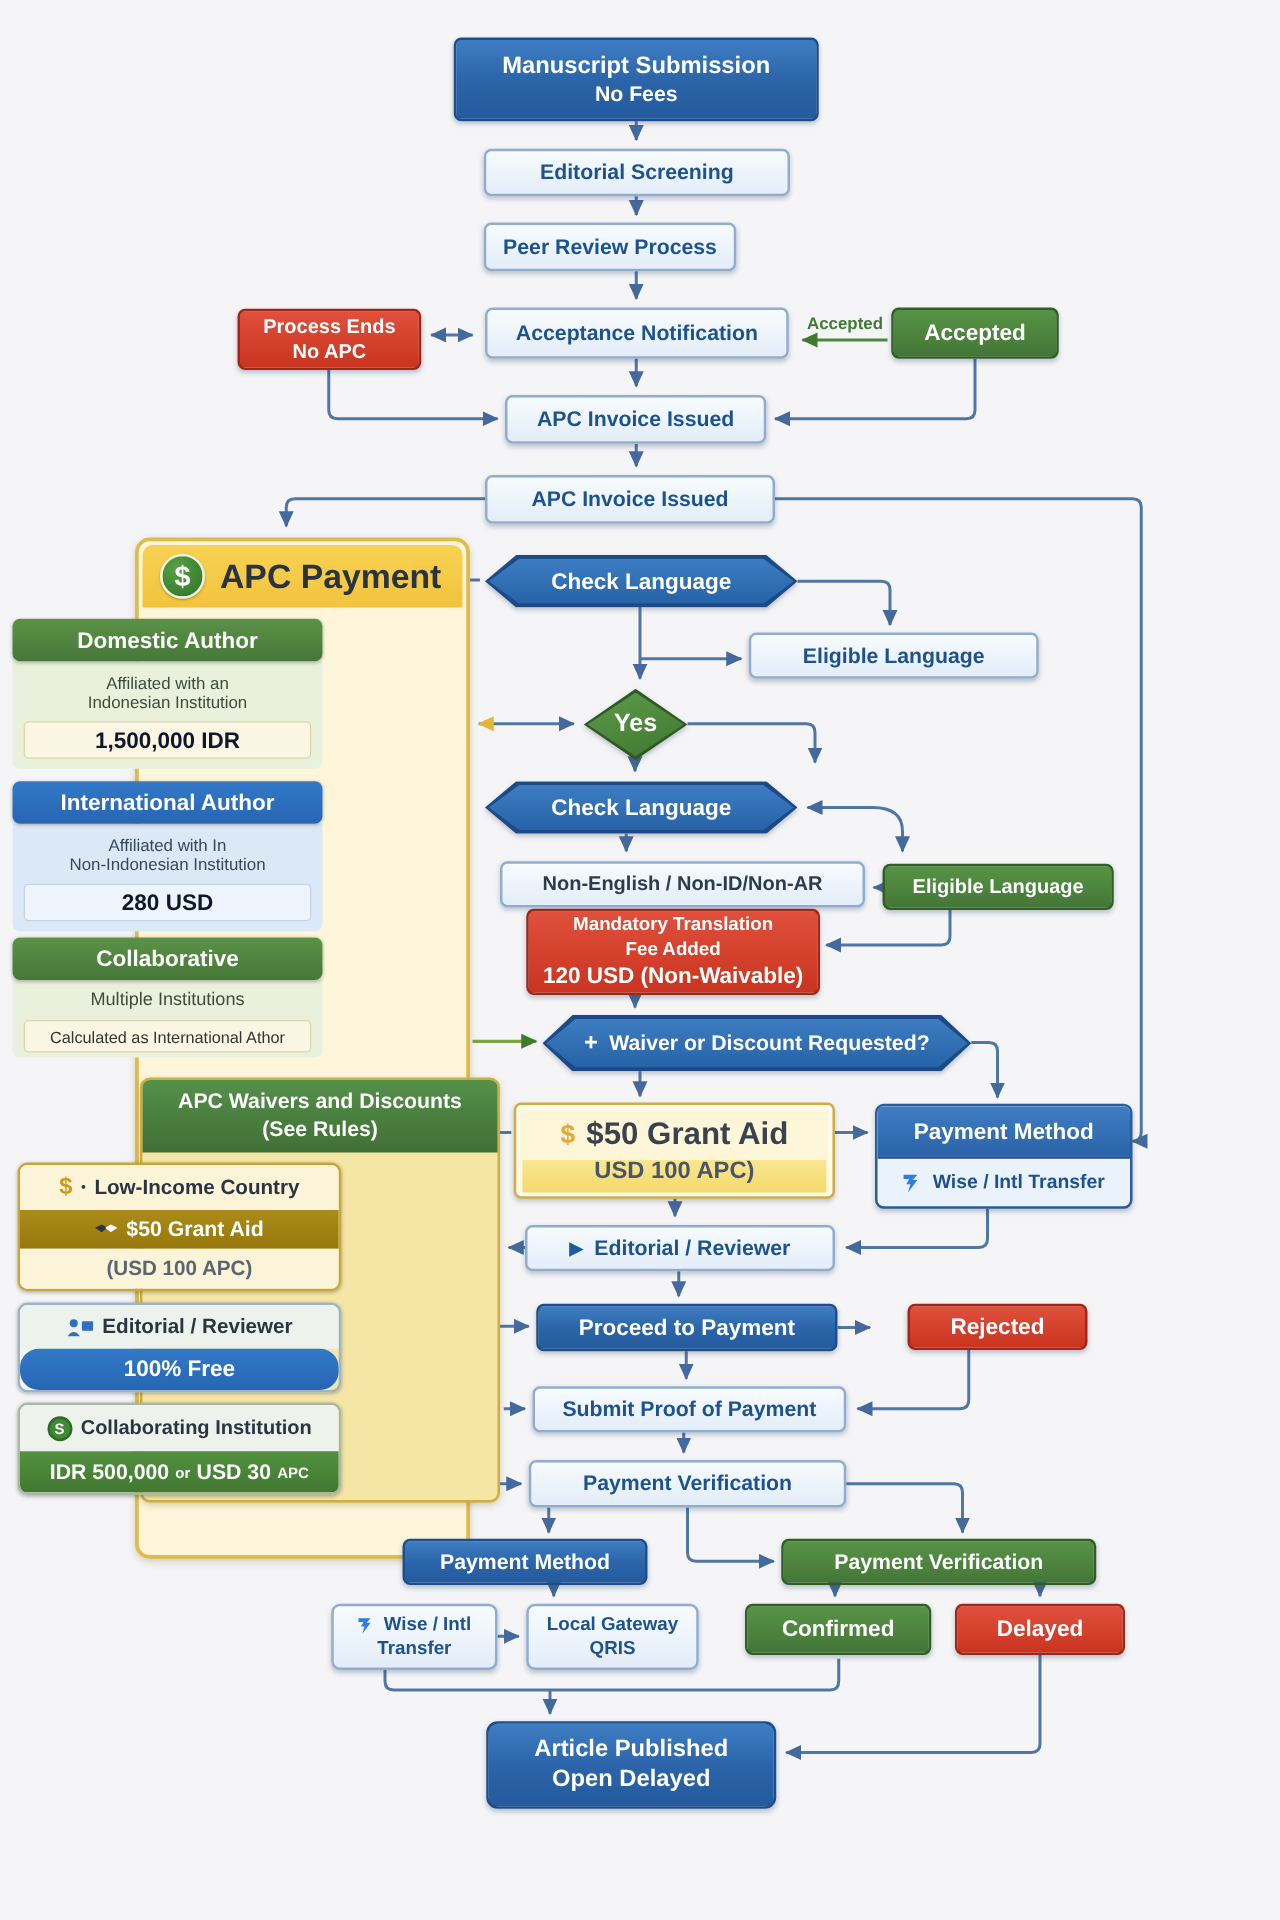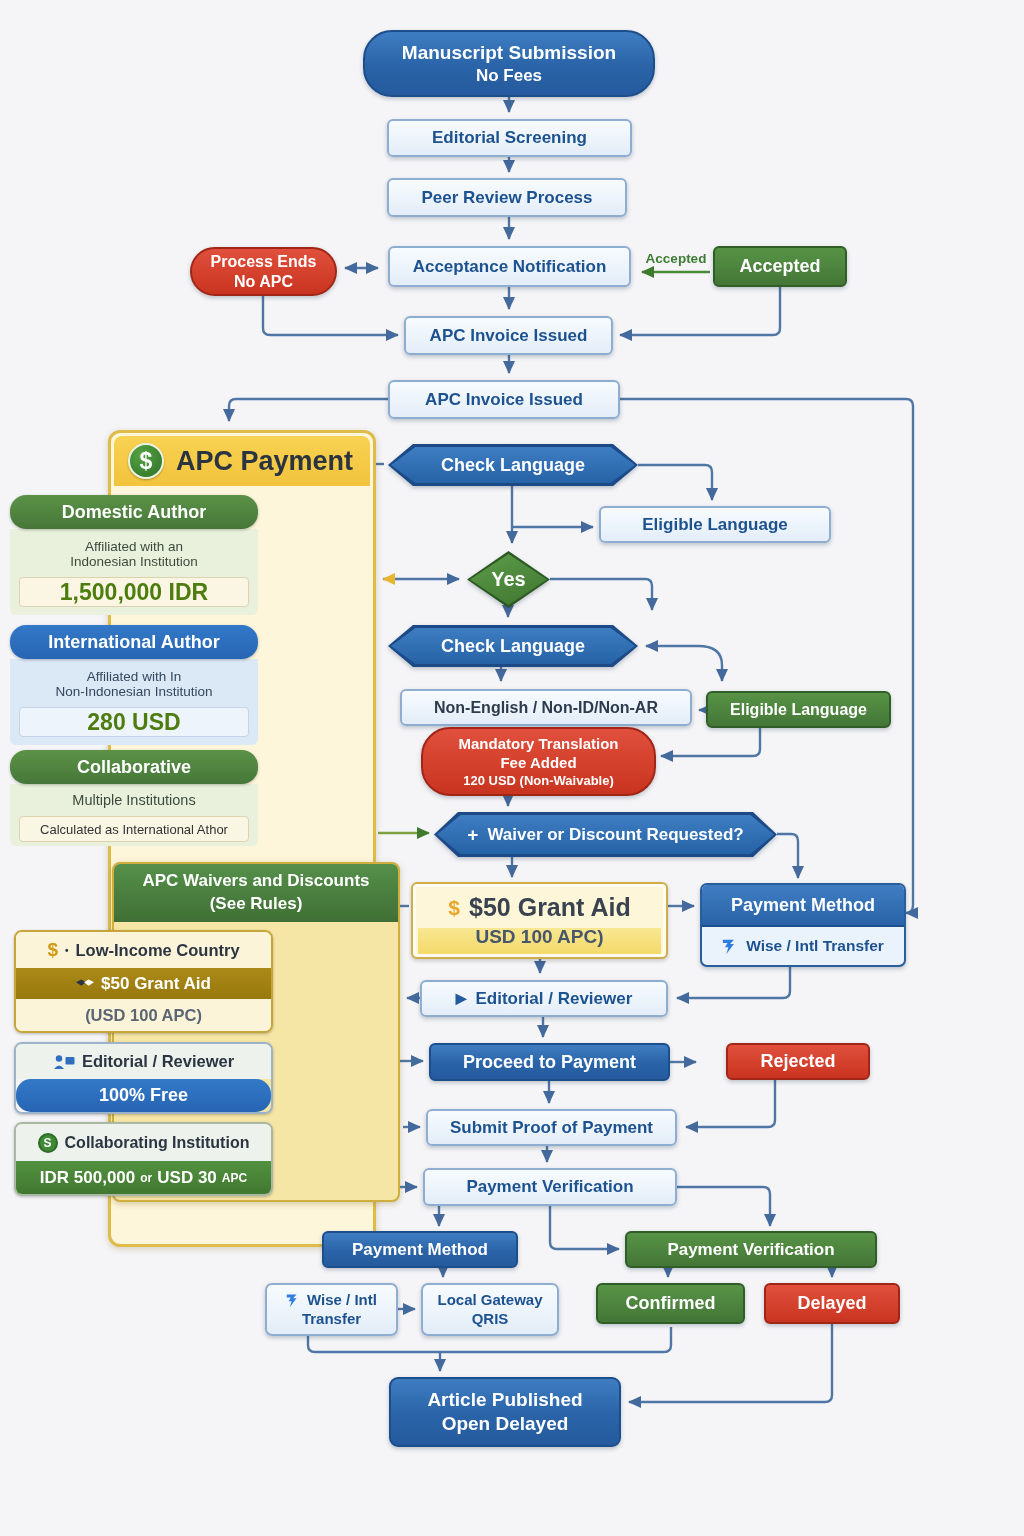--- a/index.html
+++ b/index.html
@@ -2,21 +2,21 @@
 <html><head>
 <meta charset="utf-8">
 <style>
   html,body{margin:0;padding:0;background:#e9e9ee;}
   #stage{position:relative;width:1024px;height:1536px;background:#f5f5f7;
          font-family:"Liberation Sans",sans-serif;overflow:hidden;}
   #wires{position:absolute;left:0;top:0;width:1024px;height:1536px;z-index:1;}
   .node{position:absolute;z-index:2;display:flex;align-items:center;justify-content:center;
         text-align:center;font-weight:bold;border-radius:6px;
         box-shadow:0 2px 4px rgba(40,60,90,.28);box-sizing:border-box;line-height:1.25;}
-  .col{flex-direction:column;border-radius:29px;}
+  .col{flex-direction:column;}
   .blue{background:linear-gradient(180deg,#3f7dc2,#2a63a7 55%,#255b9e);border:2px solid #1d4e8c;color:#fff;}
   .light{background:linear-gradient(180deg,#f7fbfe,#e3edf8);border:2px solid #8fadd0;color:#1d5290;}
   .green{background:linear-gradient(180deg,#579346,#447637);border:2px solid #2f5e27;color:#fff;}
   .red{background:linear-gradient(180deg,#e0503c,#c93420);border:2px solid #a02618;color:#fff;}
   .hex,.dia{position:absolute;z-index:2;filter:drop-shadow(0 2px 2px rgba(40,60,90,.3));}
   .hex .ho{position:absolute;inset:0;background:#1b4a87;
            clip-path:polygon(0 50%,10% 0,90% 0,100% 50%,90% 100%,10% 100%);}
   .hex .hi{position:absolute;inset:3px;background:linear-gradient(180deg,#3f7dc2,#2562a6);
            clip-path:polygon(0 50%,10% 0,90% 0,100% 50%,90% 100%,10% 100%);}
   .hex.wide .ho{clip-path:polygon(0 50%,7% 0,93% 0,100% 50%,93% 100%,7% 100%);}
@@ -29,31 +29,31 @@
   .panel{position:absolute;z-index:2;box-sizing:border-box;border-radius:12px;}
   #apc-panel{left:108px;top:430px;width:268px;height:817px;background:#fdf6da;
              border:3px solid #dfbc49;box-shadow:0 2px 6px rgba(120,95,20,.25);}
   #apc-panel-header{position:absolute;left:3px;top:3px;right:3px;height:50px;
              background:linear-gradient(180deg,#f8d252,#f2c33d);border-radius:8px 8px 0 0;
              display:flex;align-items:center;gap:12px;padding-left:14px;}
   .coin{width:36px;height:36px;border-radius:50%;background:radial-gradient(circle at 35% 30%,#55a243,#2f7028);
         border:2px solid #e9f2de;box-shadow:0 1px 2px rgba(0,0,0,.3);display:flex;align-items:center;
         justify-content:center;color:#fff;font-weight:bold;font-size:23px;box-sizing:border-box;}
   #apc-panel-title{font-size:27px;font-weight:bold;color:#2a3441;}
-  .sec-h{position:absolute;left:10px;width:248px;height:34px;border-radius:16px;display:flex;
+  .sec-h{position:absolute;left:10px;width:248px;height:34px;border-radius:6px;display:flex;
          align-items:center;justify-content:center;color:#fff;font-weight:bold;font-size:18px;
          box-shadow:0 1px 3px rgba(0,0,0,.25);z-index:3;}
   .sec-h.g{background:linear-gradient(180deg,#5b9247,#467739);}
   .sec-h.b{background:linear-gradient(180deg,#3279c8,#2765b3);}
   .sec-b{position:absolute;left:10px;width:248px;border-radius:0 0 6px 6px;z-index:2;
          text-align:center;font-size:13.5px;color:#3c4a3c;}
   .sec-b.gb{background:#e9f1dc;}
   .sec-b.bb{background:#dbe8f5;color:#35475c;}
   .amount{position:absolute;left:9px;width:228px;height:28px;border-radius:4px;display:flex;
-          align-items:center;justify-content:center;font-weight:bold;font-size:23px;color:#4d7c0f;}
+          align-items:center;justify-content:center;font-weight:bold;font-size:18px;color:#0f172a;}
   #waiver-panel{left:112px;top:862px;width:288px;height:340px;background:#f6e6a6;
                 border:2px solid #cfae3e;border-radius:8px;box-shadow:0 2px 6px rgba(120,95,20,.3);z-index:3;}
   #waiver-panel-header{position:absolute;left:0;top:0;right:0;height:58px;
                 background:linear-gradient(180deg,#55904a,#406f35);border-radius:6px 6px 0 0;
                 display:flex;flex-direction:column;align-items:center;justify-content:center;
                 color:#fff;font-weight:bold;font-size:17px;line-height:1.35;}
   .wcard{position:absolute;left:14px;width:259px;border-radius:8px;overflow:hidden;z-index:4;
          box-shadow:0 1px 3px rgba(0,0,0,.25);box-sizing:border-box;}
   .wrow{display:flex;align-items:center;justify-content:center;gap:7px;font-weight:bold;}
   .gold-row{background:linear-gradient(180deg,#ab8a18,#97780c);color:#fff;font-size:17px;}
@@ -154,21 +154,21 @@
 
   <div class="node blue col" style="left:363px;top:30px;width:292px;height:67px;font-size:19px;">
     <span>Manuscript Submission</span>
     <span style="font-size:17px;">No Fees</span>
   </div>
 
   <div class="node light" style="left:387px;top:119px;width:245px;height:38px;font-size:17px;">
     <span>Editorial Screening</span>
   </div>
 
-  <div class="node light" style="left:387px;top:178px;width:240px;height:39px;font-size:17px;">
+  <div class="node light" style="left:387px;top:178px;width:202px;height:39px;font-size:17px;">
     <span>Peer Review Process</span>
   </div>
 
   <div class="node light" style="left:388px;top:246px;width:243px;height:41px;font-size:17px;">
     <span>Acceptance Notification</span>
   </div>
 
   <div class="node red col" style="left:190px;top:247px;width:147px;height:49px;font-size:16px;">
     <span>Process Ends</span>
     <span>No APC</span>
@@ -292,21 +292,21 @@
     <span>Non-English / Non-ID/Non-AR</span>
   </div>
 
   <div class="node green" style="left:706px;top:691px;width:185px;height:37px;font-size:16px;">
     <span>Eligible Language</span>
   </div>
 
   <div class="node red col" style="left:421px;top:727px;width:235px;height:69px;font-size:15px;line-height:1.3;">
     <span>Mandatory Translation</span>
     <span>Fee Added</span>
-    <span style="font-size:13px;">120 USD (Non-Waivable)</span>
+    <span style="font-size:18px;">120 USD (Non-Waivable)</span>
   </div>
 
   <div class="hex wide" style="left:434px;top:812px;width:343px;height:45px;">
     <div class="ho"></div>
       <div class="hi"></div>
     <div class="lbl" style="font-size:17px;gap:9px;">
       <span style="font-size:19px;">+</span>
       <span>Waiver or Discount Requested?</span>
     </div>
   </div>

